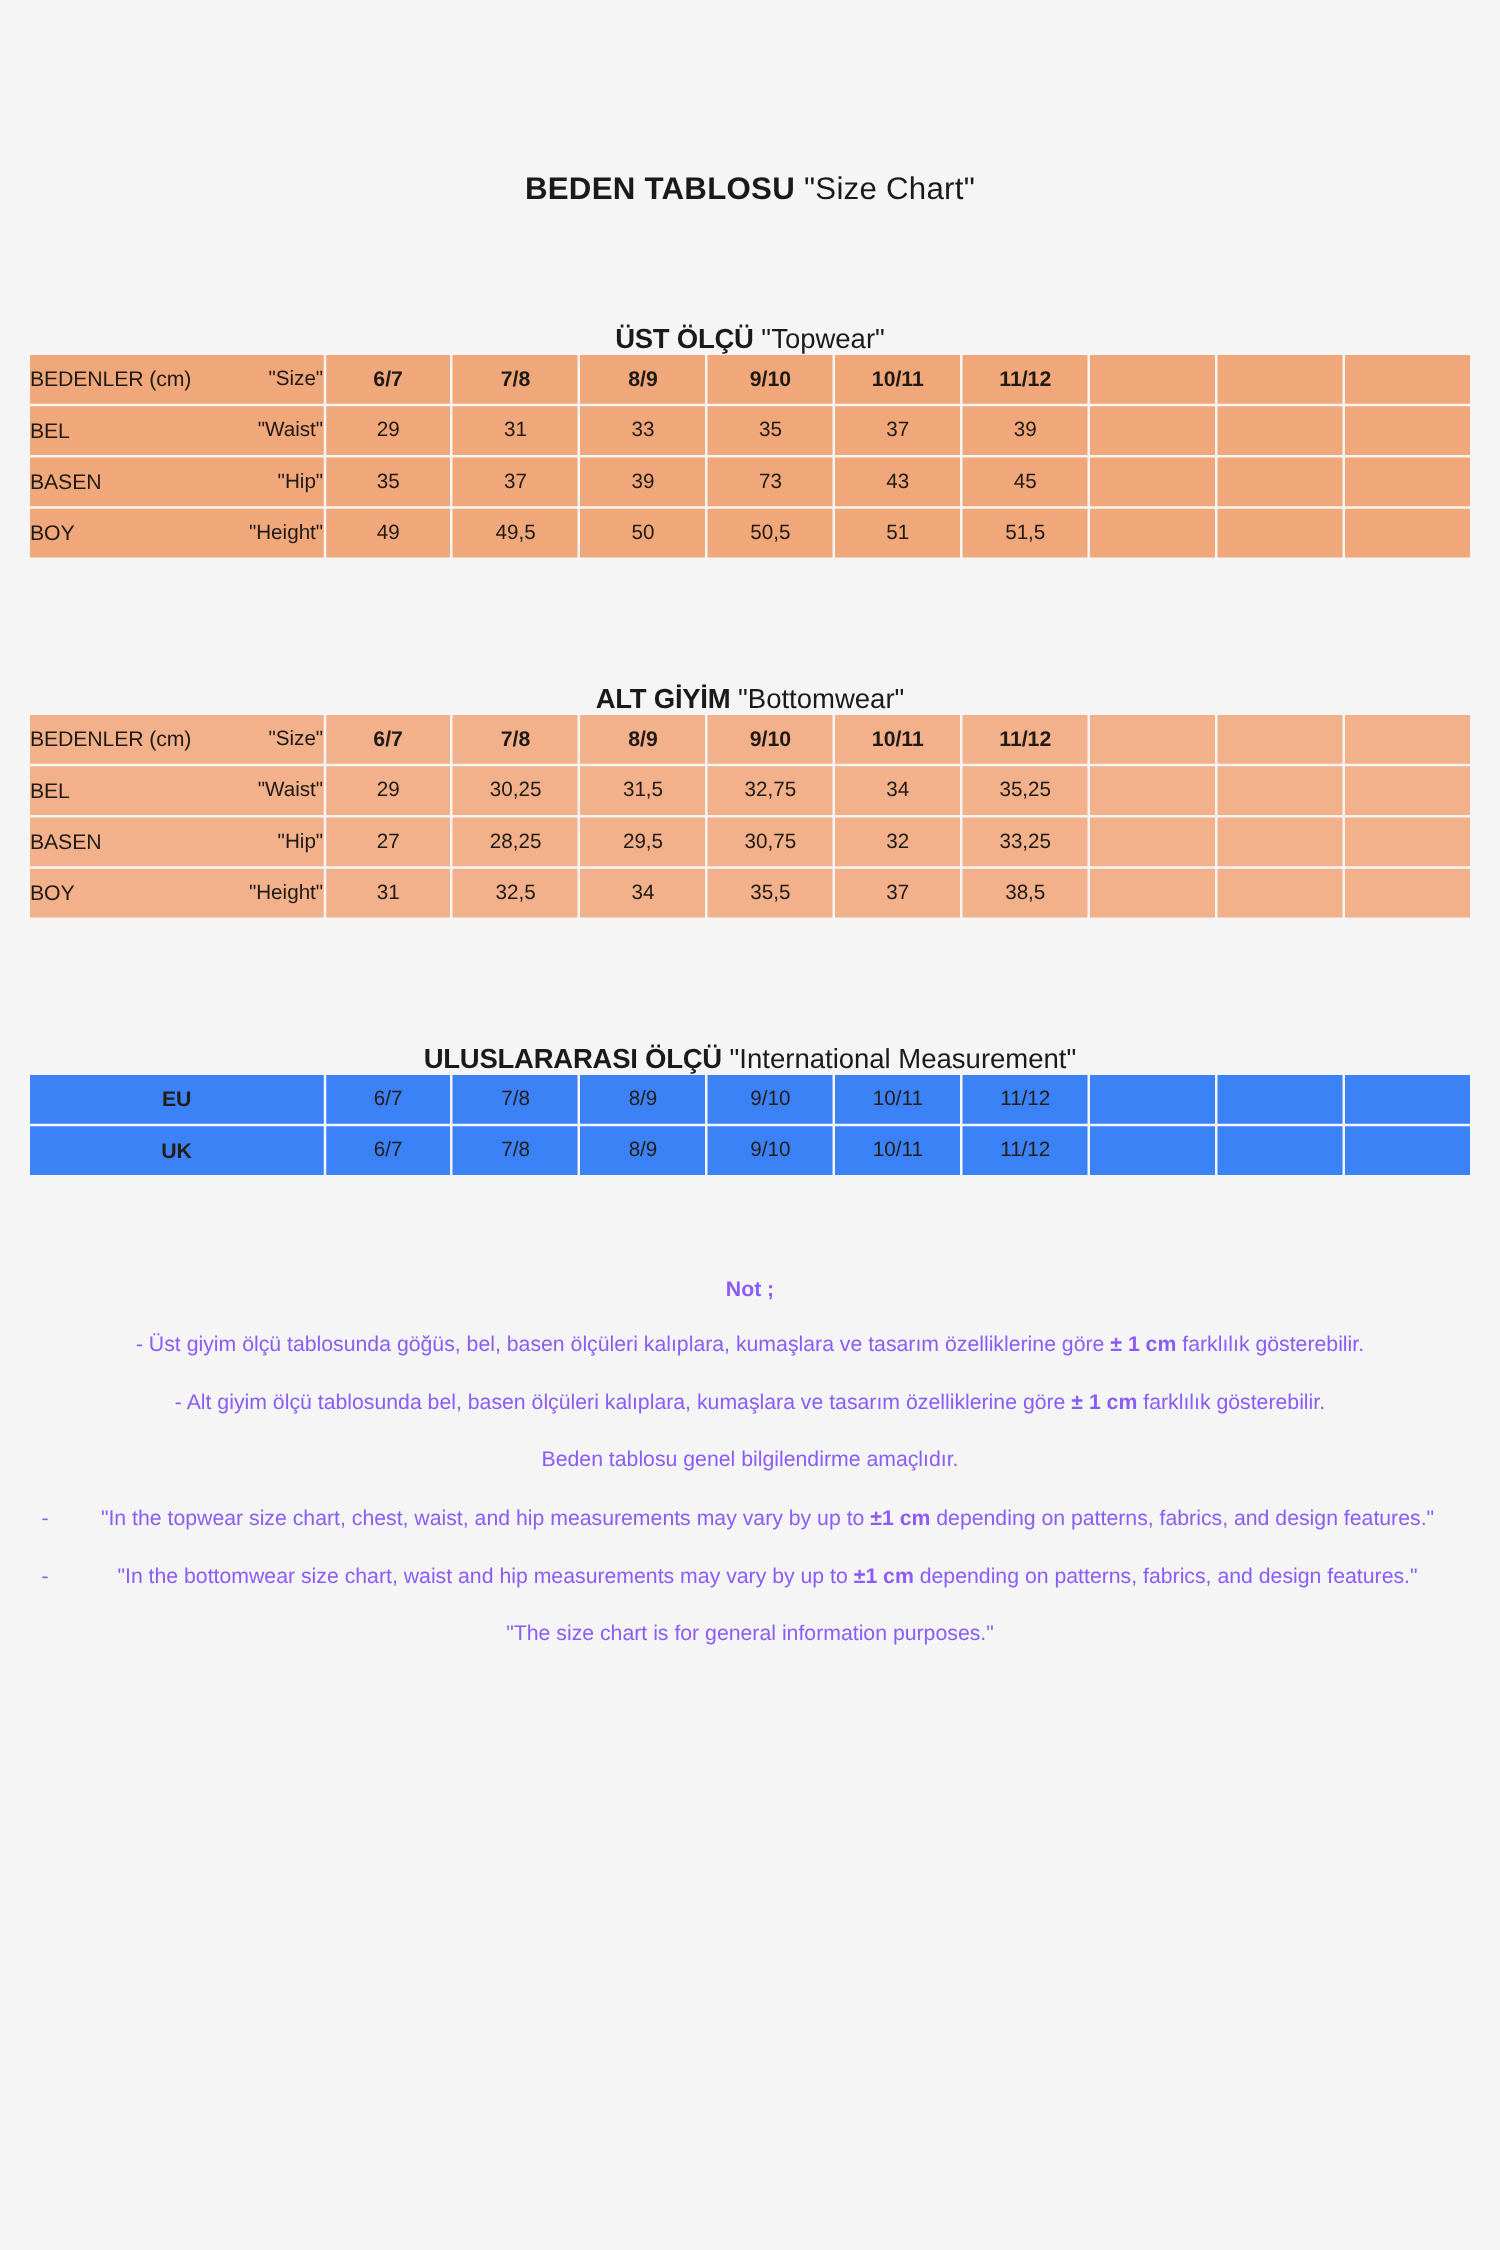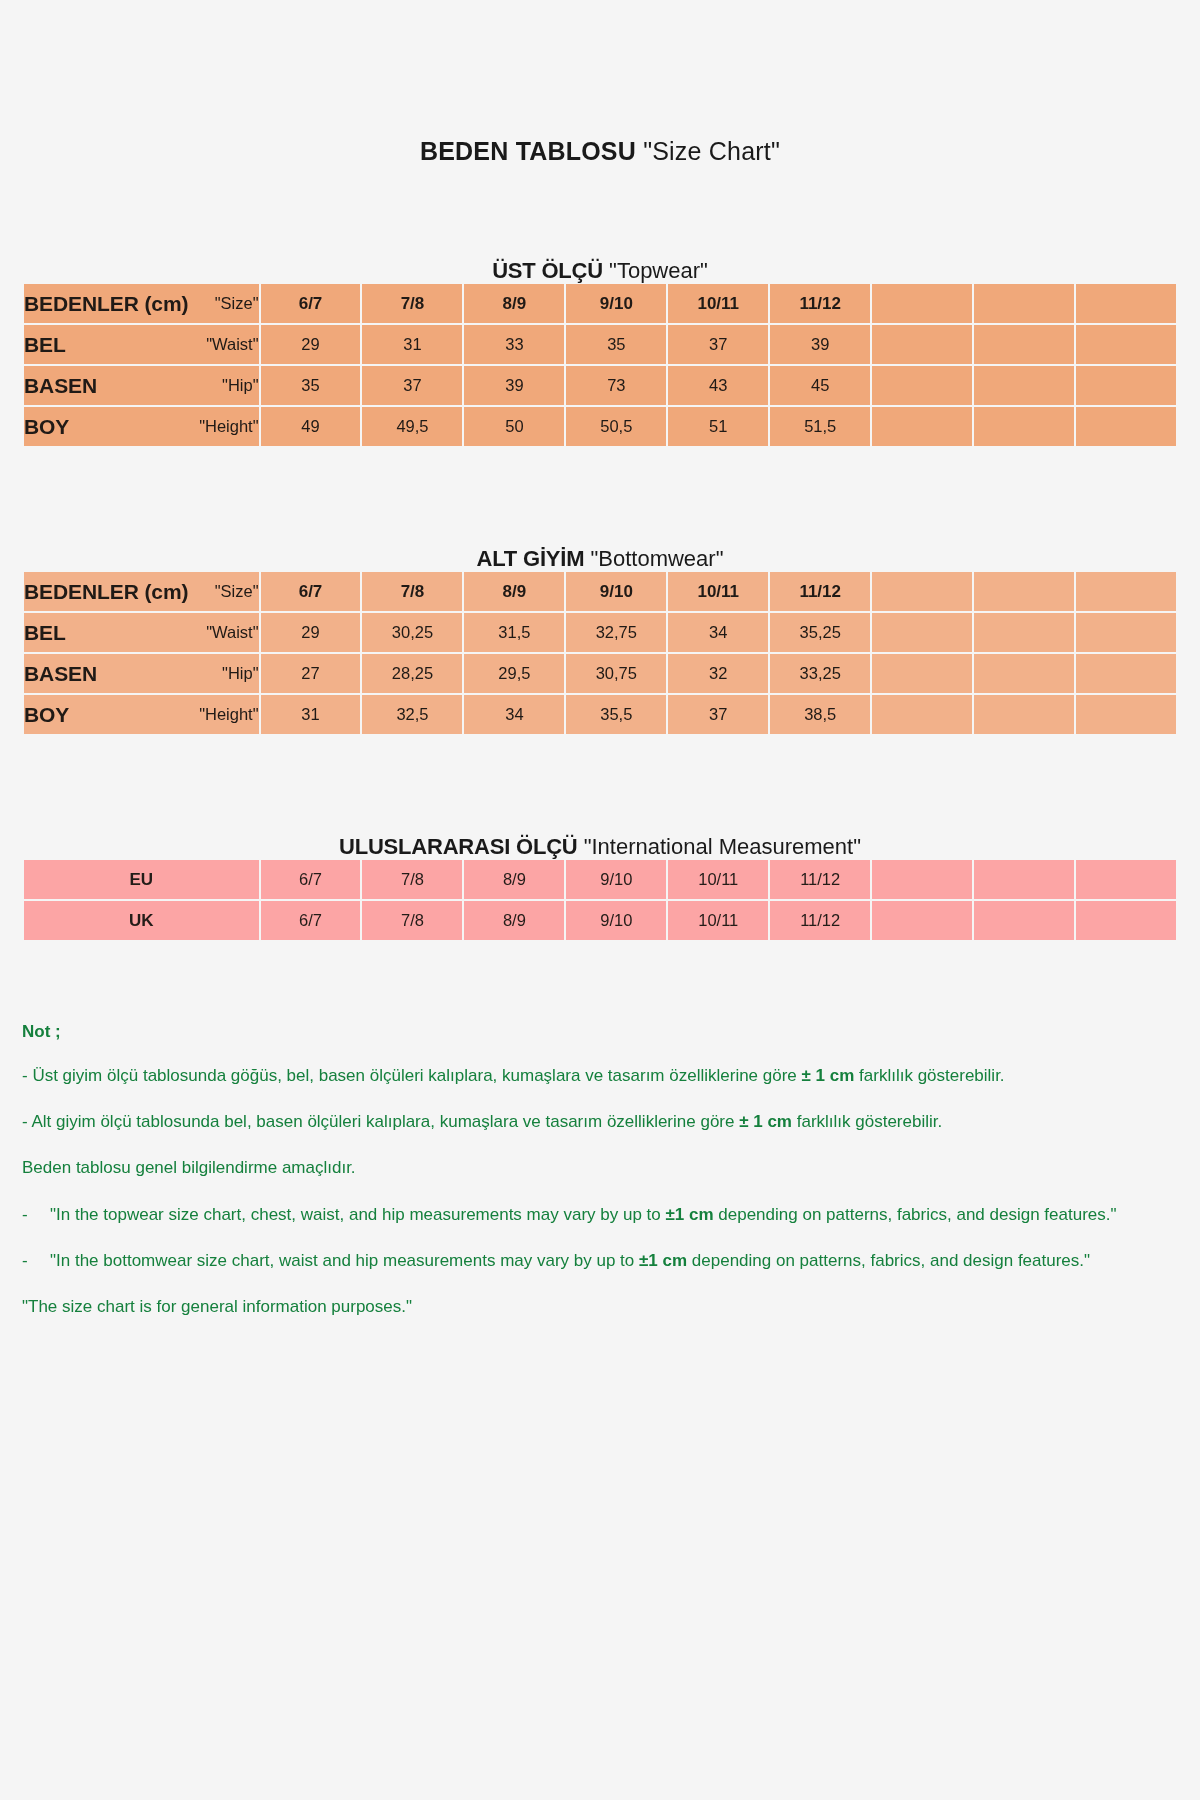--- a/index.html
+++ b/index.html
@@ -68,40 +68,40 @@
   }
 
   
   col.c-label { width: 230px; }
   col.c-val   { width: 98px;  }
 
   
   .tbl-top td, .tbl-bottom td { background: #f0a87a; color: #201a16; }
   .tbl-bottom td { background: #f2b18a; }
   
-  .tbl-intl td { background: #fca5a5; color: #231c18; }
+  .tbl-intl td { background: #3b82f6; color: #231c18; }
 
   
   .size-table tr.hdr td { font-weight: 700; font-size: 17px; }
   .size-table tr.hdr td.lbl { font-weight: 400; }
 
   
   td.lbl {
     text-align: left;
     padding: 0 12px 0 14px;
   }
   td.lbl .wrap {
     display: flex;
     align-items: center;
     justify-content: space-between;
     width: 100%;
   }
   td.lbl .tr {
-    font-weight: 700;
-    font-size: 21px;
+    font-weight: 400;
+    font-size: 17px;
     letter-spacing: -0.1px;
   }
   td.lbl .en {
     font-weight: 400;
     font-size: 16.5px;
   }
   td.lbl.centered {
     text-align: center;
     padding: 0;
   }
@@ -109,21 +109,22 @@
 
   
   .gap-after-t1 { height: 100px; }
   .gap-after-t2 { height: 100px; }
 
   
   .notes {
     padding-top: 78px;
     font-size: 17px;
     line-height: 1.42;
-    color: #15803d;
+    color: #8b5cf6;
+    text-align: center;
   }
   .notes .head {
     font-weight: 700;
     font-size: 17px;
     margin: 0 0 20px 0;
   }
   .notes p.para {
     margin: 0 0 22px 0;
   }
   .notes p.para:last-child { margin-bottom: 0; }

